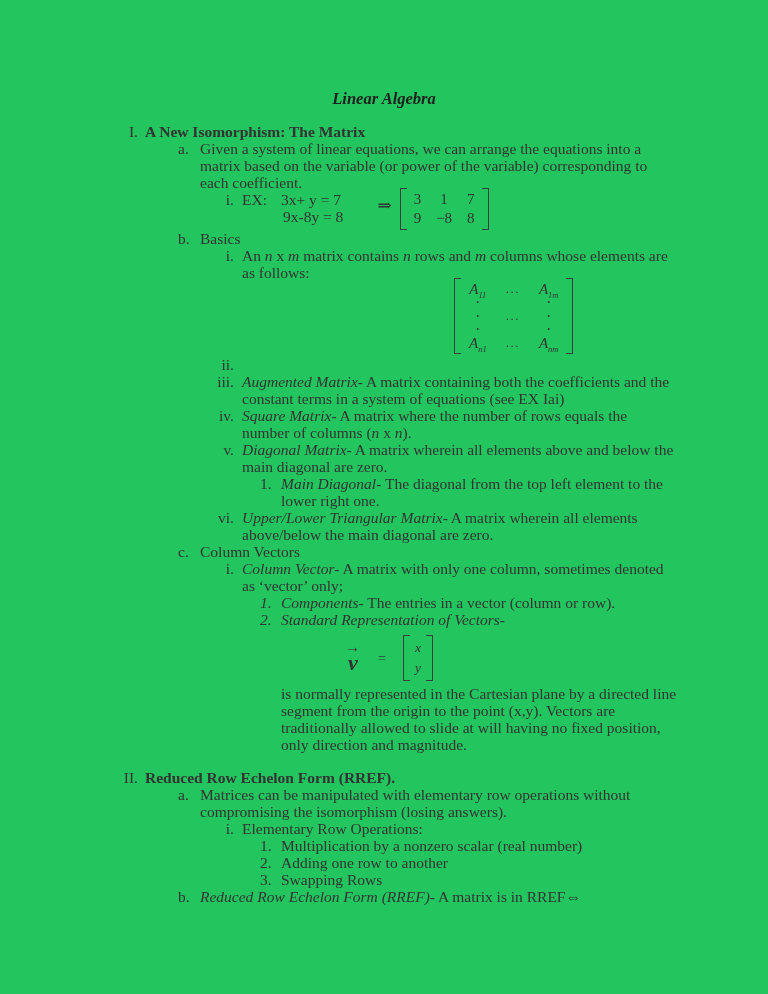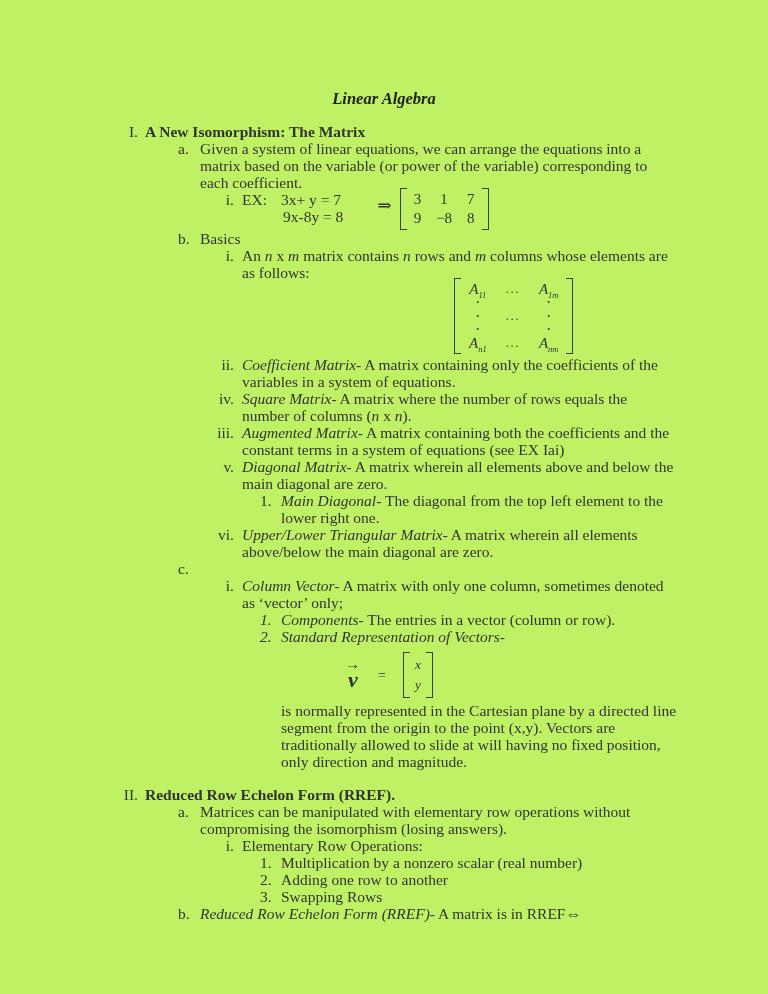--- a/index.html
+++ b/index.html
@@ -1,18 +1,18 @@
 <!DOCTYPE html>
 <html><head>
 <meta charset="utf-8">
 <title>Linear Algebra Notes</title>
 <style>
   html,body { margin:0; padding:0; background:#e8e8e8; }
   .page {
-    width:768px; height:994px; margin:0 auto; background:#bef264;
+    width:768px; height:994px; margin:0 auto; background:#22c55e;
     box-sizing:border-box; padding:90px 90px 0 100px;
     font-family:"Liberation Serif","DejaVu Serif",serif;
     font-size:15.5px; line-height:17px; color:#333333;
     position:relative; overflow:hidden;
   }
   .doc-title {
     text-align:center; font-weight:bold; font-style:italic;
     font-size:16.5px; color:#1f1f1f; margin:0 0 16px -10px;
   }
   .row { display:flex; align-items:baseline; }
@@ -134,50 +134,50 @@
 
       <span class="acell"><span>A</span><sub>n1</sub></span>
       <span class="amid">...</span>
       <span class="acell"><span>A</span><sub>nm</sub></span>
     </div>
     <div class="br brr"></div>
   </div>
 
   <div class="row">
     <span class="marker m3">ii.</span>
-    <div class="t3"><i class="it">Coefficient Matrix-</i><span> A matrix containing only the coefficients of the variables in a system of equations.</span></div>
+  </div>
+
+  <div class="row">
+    <span class="marker m3">iii.</span>
+    <div class="t3"><i class="it">Augmented Matrix-</i><span> A matrix containing both the coefficients and the constant terms in a system of equations (see EX Iai)</span></div>
   </div>
 
   <div class="row">
     <span class="marker m3">iv.</span>
     <div class="t3"><i class="it">Square Matrix-</i><span> A matrix where the number of rows equals the number of columns (</span><i>n</i><span> x </span><i>n</i><span>).</span></div>
   </div>
 
   <div class="row">
-    <span class="marker m3">iii.</span>
-    <div class="t3"><i class="it">Augmented Matrix-</i><span> A matrix containing both the coefficients and the constant terms in a system of equations (see EX Iai)</span></div>
-  </div>
-
-  <div class="row">
     <span class="marker m3">v.</span>
     <div class="t3"><i class="it">Diagonal Matrix-</i><span> A matrix wherein all elements above and below the main diagonal are zero.</span></div>
   </div>
 
   <div class="row">
     <span class="marker m4">1.</span>
     <div class="t4"><i class="it">Main Diagonal-</i><span> The diagonal from the top left element to the lower right one.</span></div>
   </div>
 
   <div class="row">
     <span class="marker m3">vi.</span>
     <div class="t3"><i class="it">Upper/Lower Triangular Matrix-</i><span> A matrix wherein all elements above/below the main diagonal are zero.</span></div>
   </div>
 
   <div class="row">
     <span class="marker m2">c.</span>
+    <div class="t2">Column Vectors</div>
   </div>
 
   <div class="row">
     <span class="marker m3">i.</span>
     <div class="t3"><i class="it">Column Vector-</i><span> A matrix with only one column, sometimes denoted as ‘vector’ only;</span></div>
   </div>
 
   <div class="row">
     <span class="marker m4 it">1.</span>
     <div class="t4"><i class="it">Components-</i><span> The entries in a vector (column or row).</span></div>

